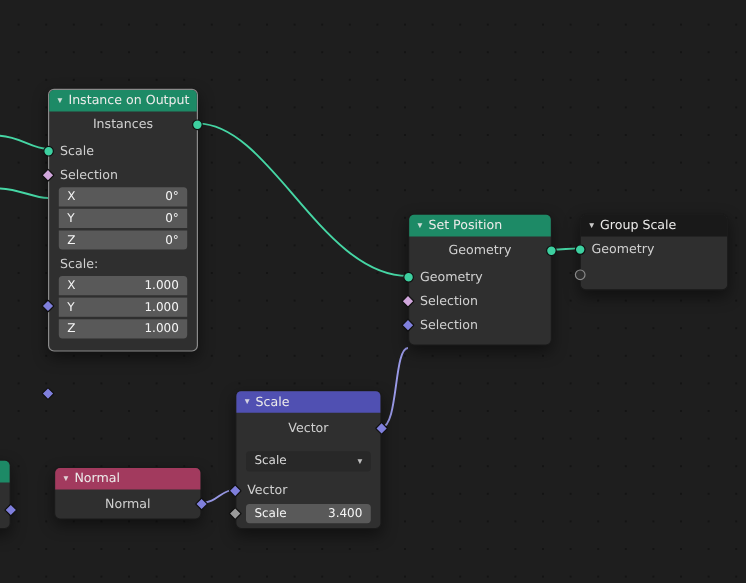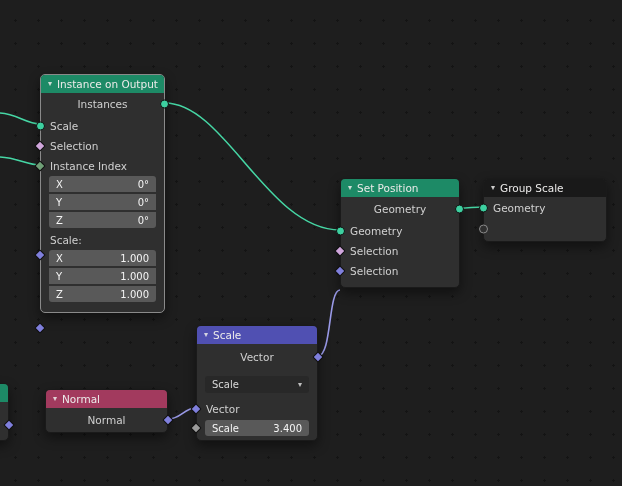--- a/index.html
+++ b/index.html
@@ -69,24 +69,20 @@
       <span>Instances</span>
       <span class="sock r c-geo"></span>
     </div>
     <div class="row" style="height:21px">
       <span class="sock l c-geo"></span>
       <span>Scale</span>
     </div>
     <div class="row" style="height:20px">
       <span class="sock l dia c-bool"></span>
       <span>Selection</span>
-    </div>
-    <div class="row" style="height:20px">
-      <span class="sock l dia c-int"></span>
-      <span>Instance Index</span>
     </div>
     <div class="vgroup">
       <div class="vfield">
         <span>X</span>
         <span>0°</span>
       </div>
       <div class="vfield">
         <span>Y</span>
         <span>0°</span>
       </div>

